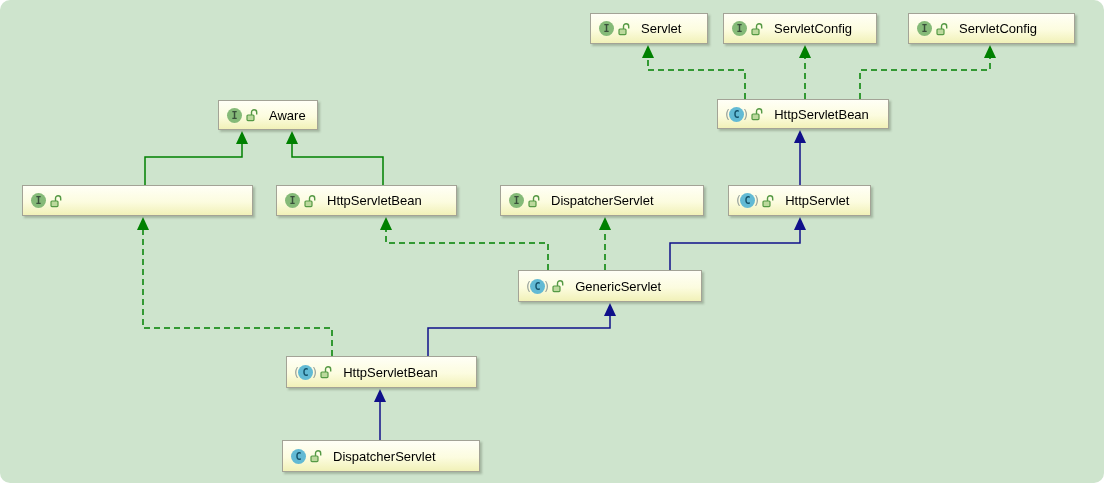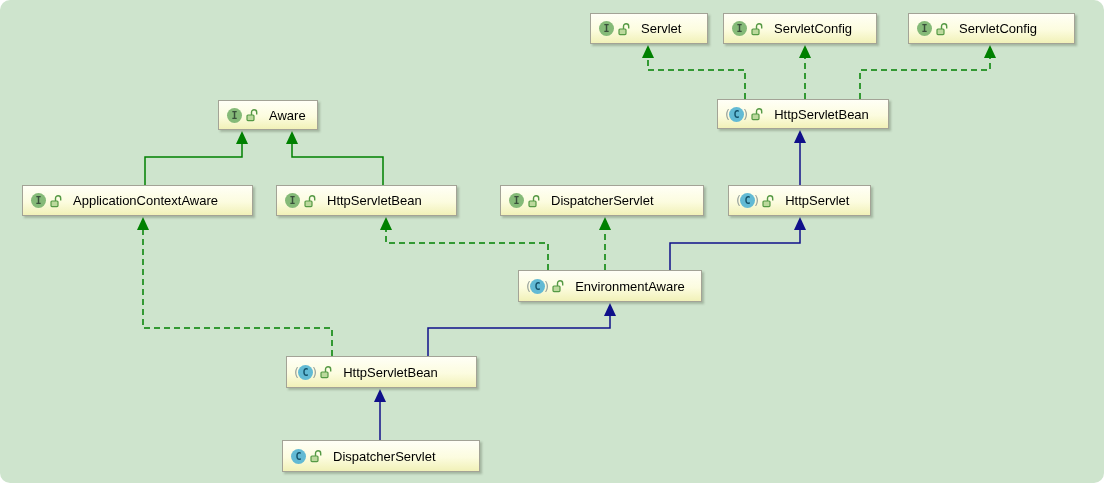--- a/index.html
+++ b/index.html
@@ -124,21 +124,20 @@
         <span class="label">HttpServletBean</span>
       </div>
       <div class="node" style="left: 22px; top: 185px; width: 231px; height: 31px;">
         <span class="icon-wrap">
           <span class="circle interface">I</span>
         </span>
         <svg width="13" height="14" viewBox="0 0 13 14" class="lock">
           <path d="M5.5 7 V4.4 a2.6 2.6 0 0 1 5.2 0 V6.6" fill="none" stroke="#559944" stroke-width="1.4"></path>
           <rect x="1" y="7" width="7" height="5.6" rx="1" fill="#bcd99c" stroke="#559944" stroke-width="1.2"></rect>
         </svg>
-        <span class="label">ApplicationContextAware</span>
       </div>
       <div class="node" style="left: 276px; top: 185px; width: 181px; height: 31px;">
         <span class="icon-wrap">
           <span class="circle interface">I</span>
         </span>
         <svg width="13" height="14" viewBox="0 0 13 14" class="lock">
           <path d="M5.5 7 V4.4 a2.6 2.6 0 0 1 5.2 0 V6.6" fill="none" stroke="#559944" stroke-width="1.4"></path>
           <rect x="1" y="7" width="7" height="5.6" rx="1" fill="#bcd99c" stroke="#559944" stroke-width="1.2"></rect>
         </svg>
         <span class="label">HttpServletBean</span>
@@ -168,21 +167,21 @@
       <div class="node" style="left: 518px; top: 270px; width: 184px; height: 32px;">
         <span class="icon-wrap">
           <span class="paren">(</span>
           <span class="circle class">C</span>
           <span class="paren">)</span>
         </span>
         <svg width="13" height="14" viewBox="0 0 13 14" class="lock">
           <path d="M5.5 7 V4.4 a2.6 2.6 0 0 1 5.2 0 V6.6" fill="none" stroke="#559944" stroke-width="1.4"></path>
           <rect x="1" y="7" width="7" height="5.6" rx="1" fill="#bcd99c" stroke="#559944" stroke-width="1.2"></rect>
         </svg>
-        <span class="label">EnvironmentAware</span>
+        <span class="label">GenericServlet</span>
       </div>
       <div class="node" style="left: 286px; top: 356px; width: 191px; height: 32px;">
         <span class="icon-wrap">
           <span class="paren">(</span>
           <span class="circle class">C</span>
           <span class="paren">)</span>
         </span>
         <svg width="13" height="14" viewBox="0 0 13 14" class="lock">
           <path d="M5.5 7 V4.4 a2.6 2.6 0 0 1 5.2 0 V6.6" fill="none" stroke="#559944" stroke-width="1.4"></path>
           <rect x="1" y="7" width="7" height="5.6" rx="1" fill="#bcd99c" stroke="#559944" stroke-width="1.2"></rect>

